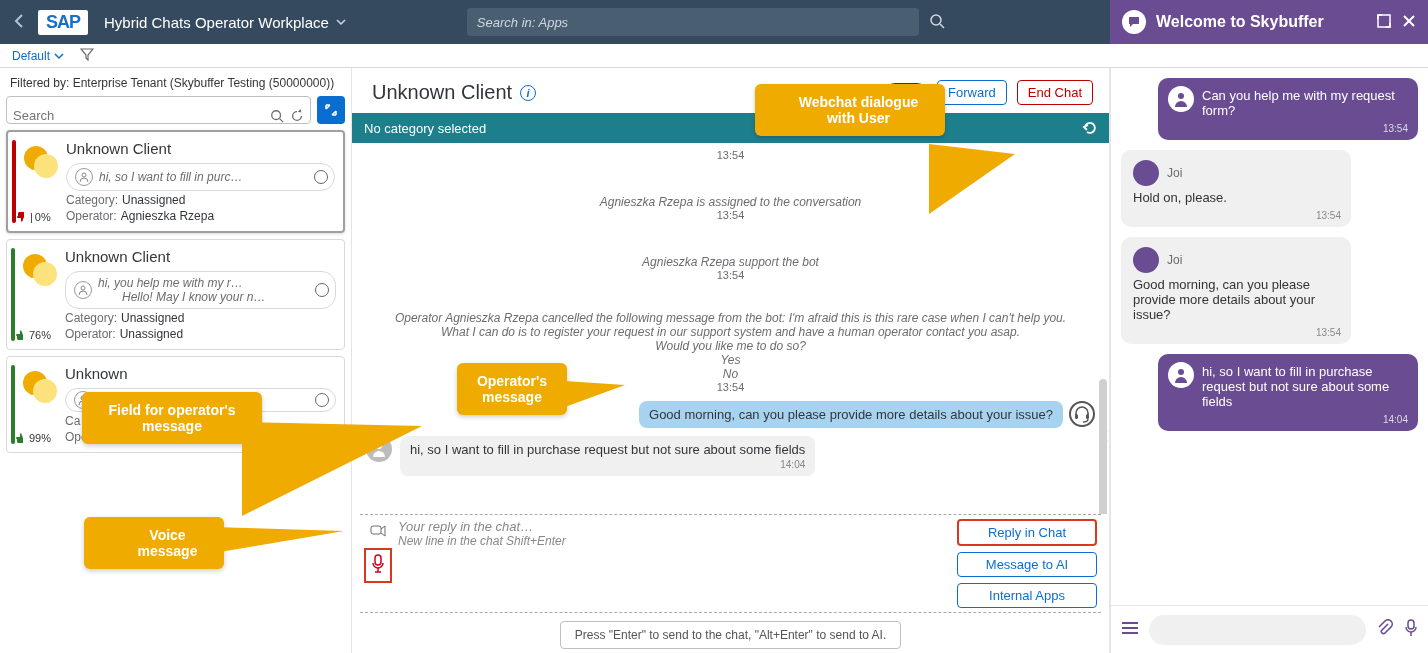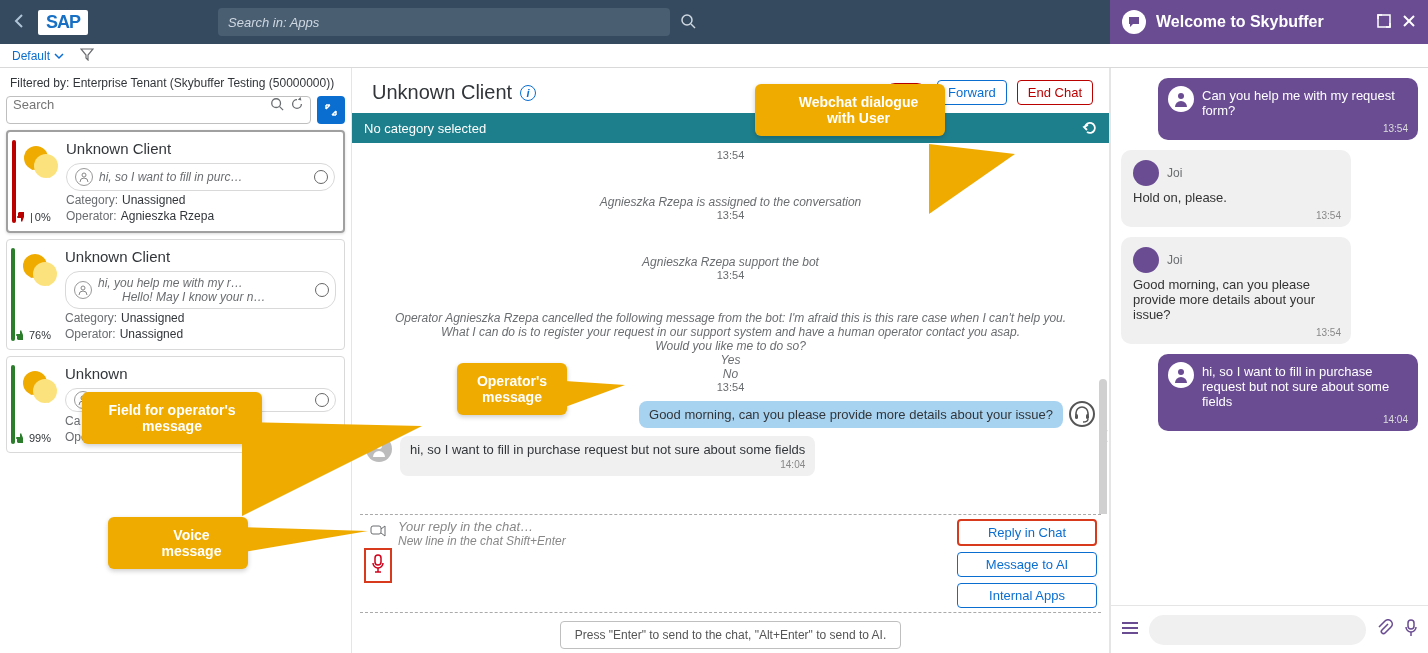--- a/index.html
+++ b/index.html
@@ -16,21 +16,21 @@
   .default-row { height: 24px; border-bottom: 1px solid #d9d9d9; display: flex; align-items: center; padding: 0 12px; font-size: 12px; }
   .default-link { color: #0a6ed1; display: flex; align-items: center; gap: 4px; }
   .funnel { margin-left: 16px; color: #6a6d70; }
 
   .workspace { display: flex; height: calc(100% - 68px); position: relative; }
 
   
   .leftcol { width: 352px; border-right: 1px solid #e5e5e5; display: flex; flex-direction: column; background: #fff; padding: 6px 6px 0 6px; }
   .filter-text { font-size: 12px; color: #32363a; padding: 2px 4px 6px 4px; }
   .search-row { display: flex; gap: 6px; align-items: center; margin-bottom: 6px; }
-  .search-box { flex: 1; display: flex; align-items: flex-start; border: 1px solid #bfbfbf; border-radius: 4px; height: 28px; padding: 0 6px; }
+  .search-box { flex: 1; display: flex; align-items: flex-end; border: 1px solid #bfbfbf; border-radius: 4px; height: 28px; padding: 0 6px; }
   .search-box input { border: none; flex: 1; outline: none; font-size: 13px; }
   .sq-btn { width: 28px; height: 28px; background: #0a6ed1; border-radius: 4px; display: flex; align-items: center; justify-content: center; color: #fff; }
 
   .chat-card { border: 1px solid #d9d9d9; border-radius: 4px; margin-bottom: 6px; display: flex; position: relative; padding: 8px 8px 8px 4px; }
   .chat-card.selected { border: 2px solid #a0a0a0; box-shadow: 0 1px 3px rgba(0,0,0,0.15); }
   .card-stripe { width: 4px; border-radius: 2px; margin-right: 6px; }
   .stripe-red { background: #bb0000; }
   .stripe-green { background: #2b7d2b; }
   .card-body { flex: 1; display: flex; flex-direction: column; gap: 2px; }
   .card-title { font-size: 15px; color: #32363a; margin-bottom: 4px; }
@@ -113,41 +113,47 @@
 
   
   .callout { position: absolute; background: #f0ab00; color: #fff; border-radius: 6px; padding: 10px 12px; font-weight: 600; font-size: 14px; text-align: center; box-shadow: 0 2px 5px rgba(0,0,0,0.2); z-index: 50; }
   .callout::after { content: ''; position: absolute; background: #f0ab00; }
   .co-webchat { width: 190px; top: 84px; left: 755px; padding-left: 29px; }
   .co-webchat::after { width: 0; height: 0; background: transparent; right: -70px; top: 60px; border-left: 86px solid #f0ab00; border-top: 10px solid transparent; border-bottom: 60px solid transparent; }
   .co-opmsg { width: 110px; top: 363px; left: 457px; }
   .co-opmsg::after { width: 0; height: 0; background: transparent; right: -58px; top: 18px; border-left: 60px solid #f0ab00; border-top: 4px solid transparent; border-bottom: 22px solid transparent; }
   .co-field { width: 180px; top: 392px; left: 82px; }
   .co-field::after { width: 0; height: 0; background: transparent; right: -160px; bottom: -72px; border-left: 180px solid #f0ab00; border-top: 4px solid transparent; border-bottom: 90px solid transparent; }
-  .co-voice { width: 140px; top: 517px; left: 108px; padding-left: 39px; }
+  .co-voice { width: 140px; top: 517px; left: 84px; padding-left: 39px; }
   .co-voice::after { width: 0; height: 0; background: transparent; right: -120px; top: 10px; border-left: 130px solid #f0ab00; border-top: 4px solid transparent; border-bottom: 22px solid transparent; }
 
   .chev { color: #b0c4d8; cursor: pointer; }
   .midcol .side-chev-l { position: absolute; left: 0; top: 360px; color: #b0c4d8; }
   .midcol .side-chev-r { position: absolute; right: 0; top: 360px; color: #b0c4d8; }
 
   
   .scroll-stub { position: absolute; right: 2px; top: 236px; width: 8px; height: 260px; background: #d0d0d0; border-radius: 4px; }
 
 </style>
 </head>
 <body>
 
 <div class="shell-bar">
   <span class="chev">
     <svg width="16" height="16" viewBox="0 0 16 16">
         <path d="M10 2 L4 8 L10 14" stroke="#b0c4d8" stroke-width="2" fill="none"></path>
       </svg>
   </span>
   <span class="sap-logo">SAP</span>
+  <span class="shell-title">
+    <span>Hybrid Chats Operator Workplace</span>
+    <svg width="12" height="12" viewBox="0 0 12 12">
+        <path d="M2 4 L6 8 L10 4" stroke="#cfd8e1" stroke-width="1.5" fill="none"></path>
+      </svg>
+  </span>
   <div class="search-wrap">
     <input placeholder="Search in: Apps" style="">
   </div>
   <span style="margin-left:10px;color:#cfd8e1">
     <svg width="16" height="16" viewBox="0 0 16 16">
         <circle cx="7" cy="7" r="5" stroke="#cfd8e1" stroke-width="1.5" fill="none"></circle>
         <line x1="11" y1="11" x2="15" y2="15" stroke="#cfd8e1" stroke-width="1.5"></line>
       </svg>
   </span>
 </div>

